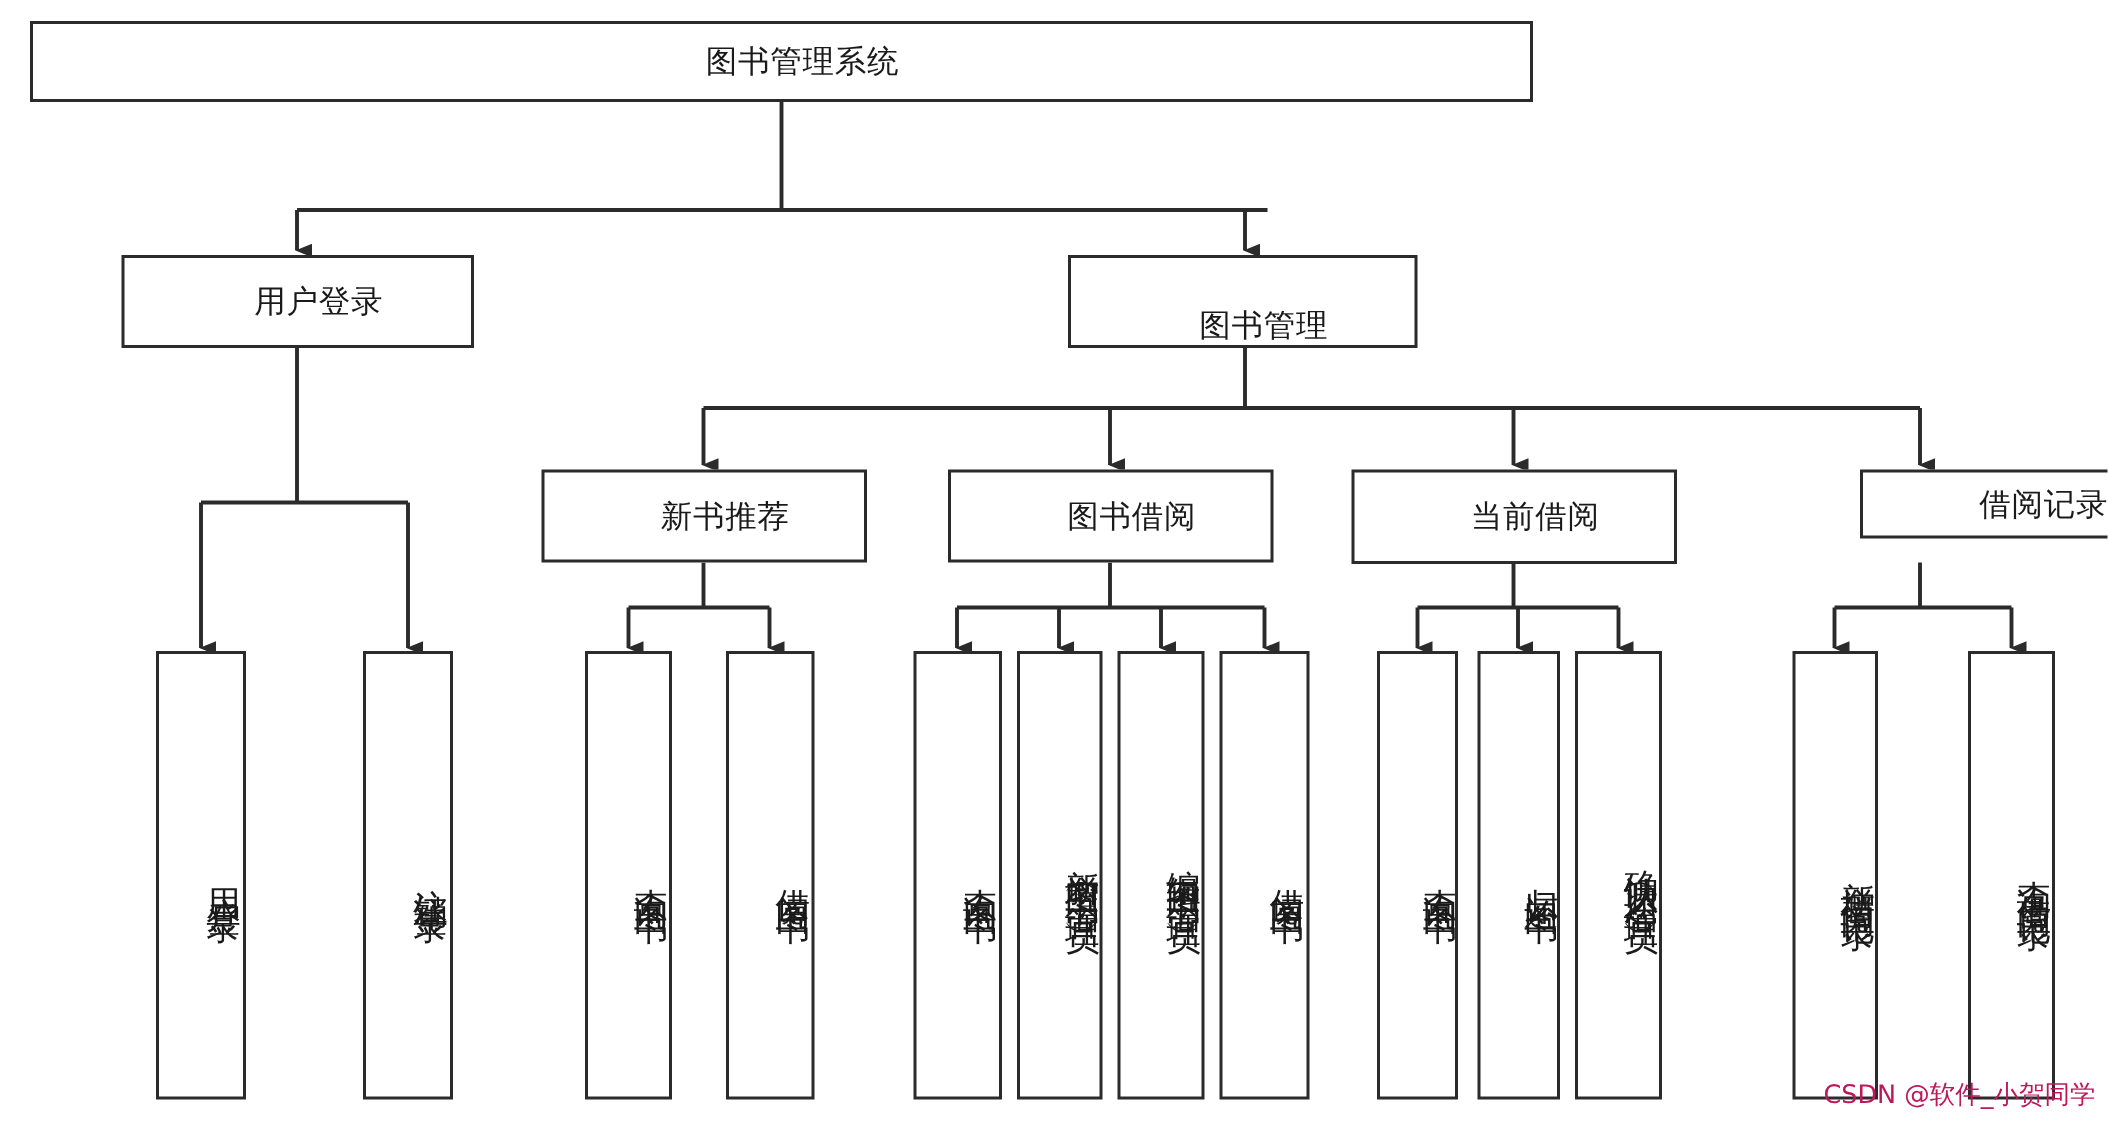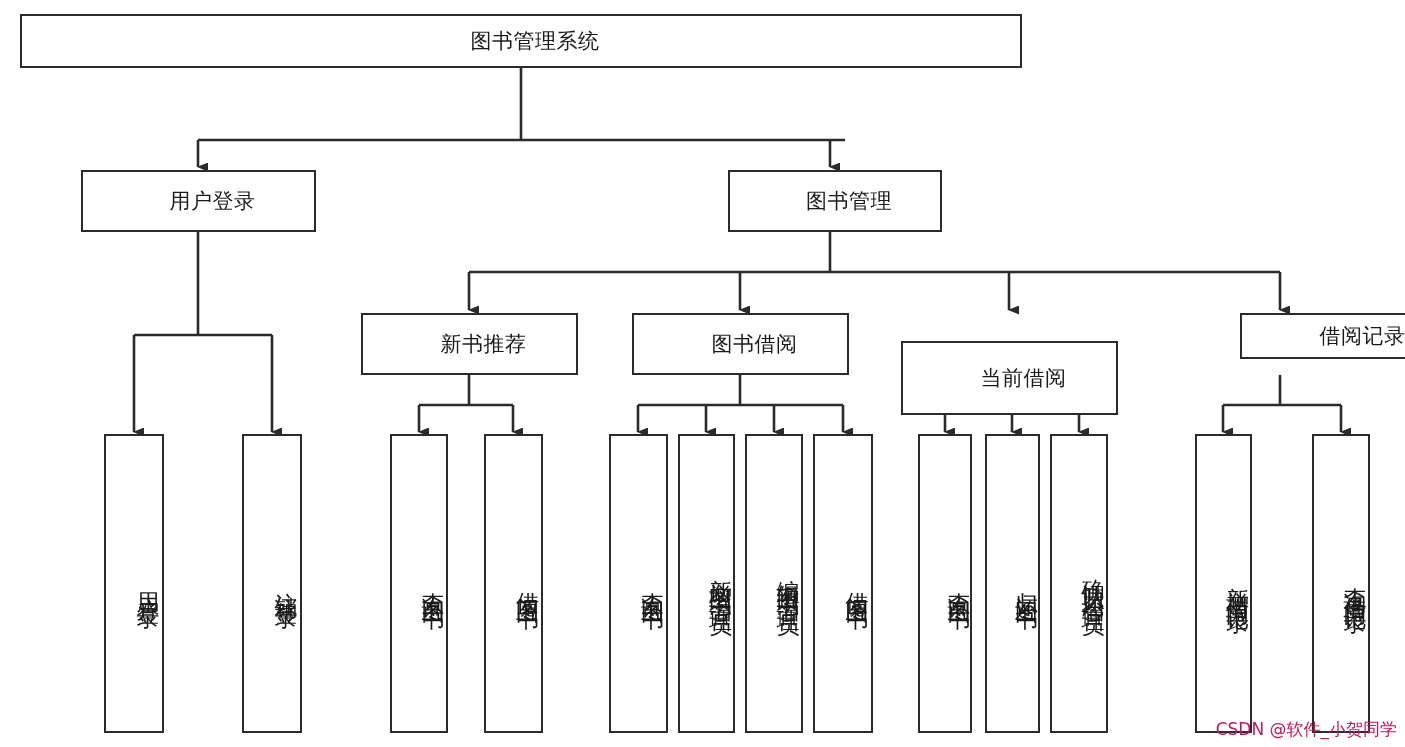--- a/index.html
+++ b/index.html
@@ -128,31 +128,31 @@
     </g>
   </svg>
 
   <div class="node-box" style="left:20px; top:14px; width:1002px; height:54px;">
     <span class="node-label">图书管理系统</span>
   </div>
 
   <div class="node-box" style="left:81px; top:170px; width:235px; height:62px;">
     <span class="node-label">用户登录</span>
   </div>
-  <div class="node-box" style="left:728px; top:170px; width:214px; height:62px;">
+  <div class="node-box" style="left:712px; top:170px; width:233px; height:62px;align-items:flex-end;">
     <span class="node-label">图书管理</span>
   </div>
 
   <div class="node-box" style="left:632px; top:313px; width:217px; height:62px;">
     <span class="node-label">图书借阅</span>
   </div>
   <div class="node-box" style="left:361px; top:313px; width:217px; height:62px;">
     <span class="node-label">新书推荐</span>
   </div>
-  <div class="node-box" style="left:901px; top:313px; width:217px; height:74px;margin-top:28px;">
+  <div class="node-box" style="left:901px; top:313px; width:217px; height:63px;">
     <span class="node-label">当前借阅</span>
   </div>
   <div class="node-box" style="left:1240px; top:313px; width:217px; height:46px;">
     <span class="node-label">借阅记录</span>
   </div>
 
   <div class="node-box vertical" style="left:104px; top:434px; width:60px; height:299px;">
     <span class="node-label">用户登录</span>
   </div>
   <div class="node-box vertical" style="left:242px; top:434px; width:60px; height:299px;">

